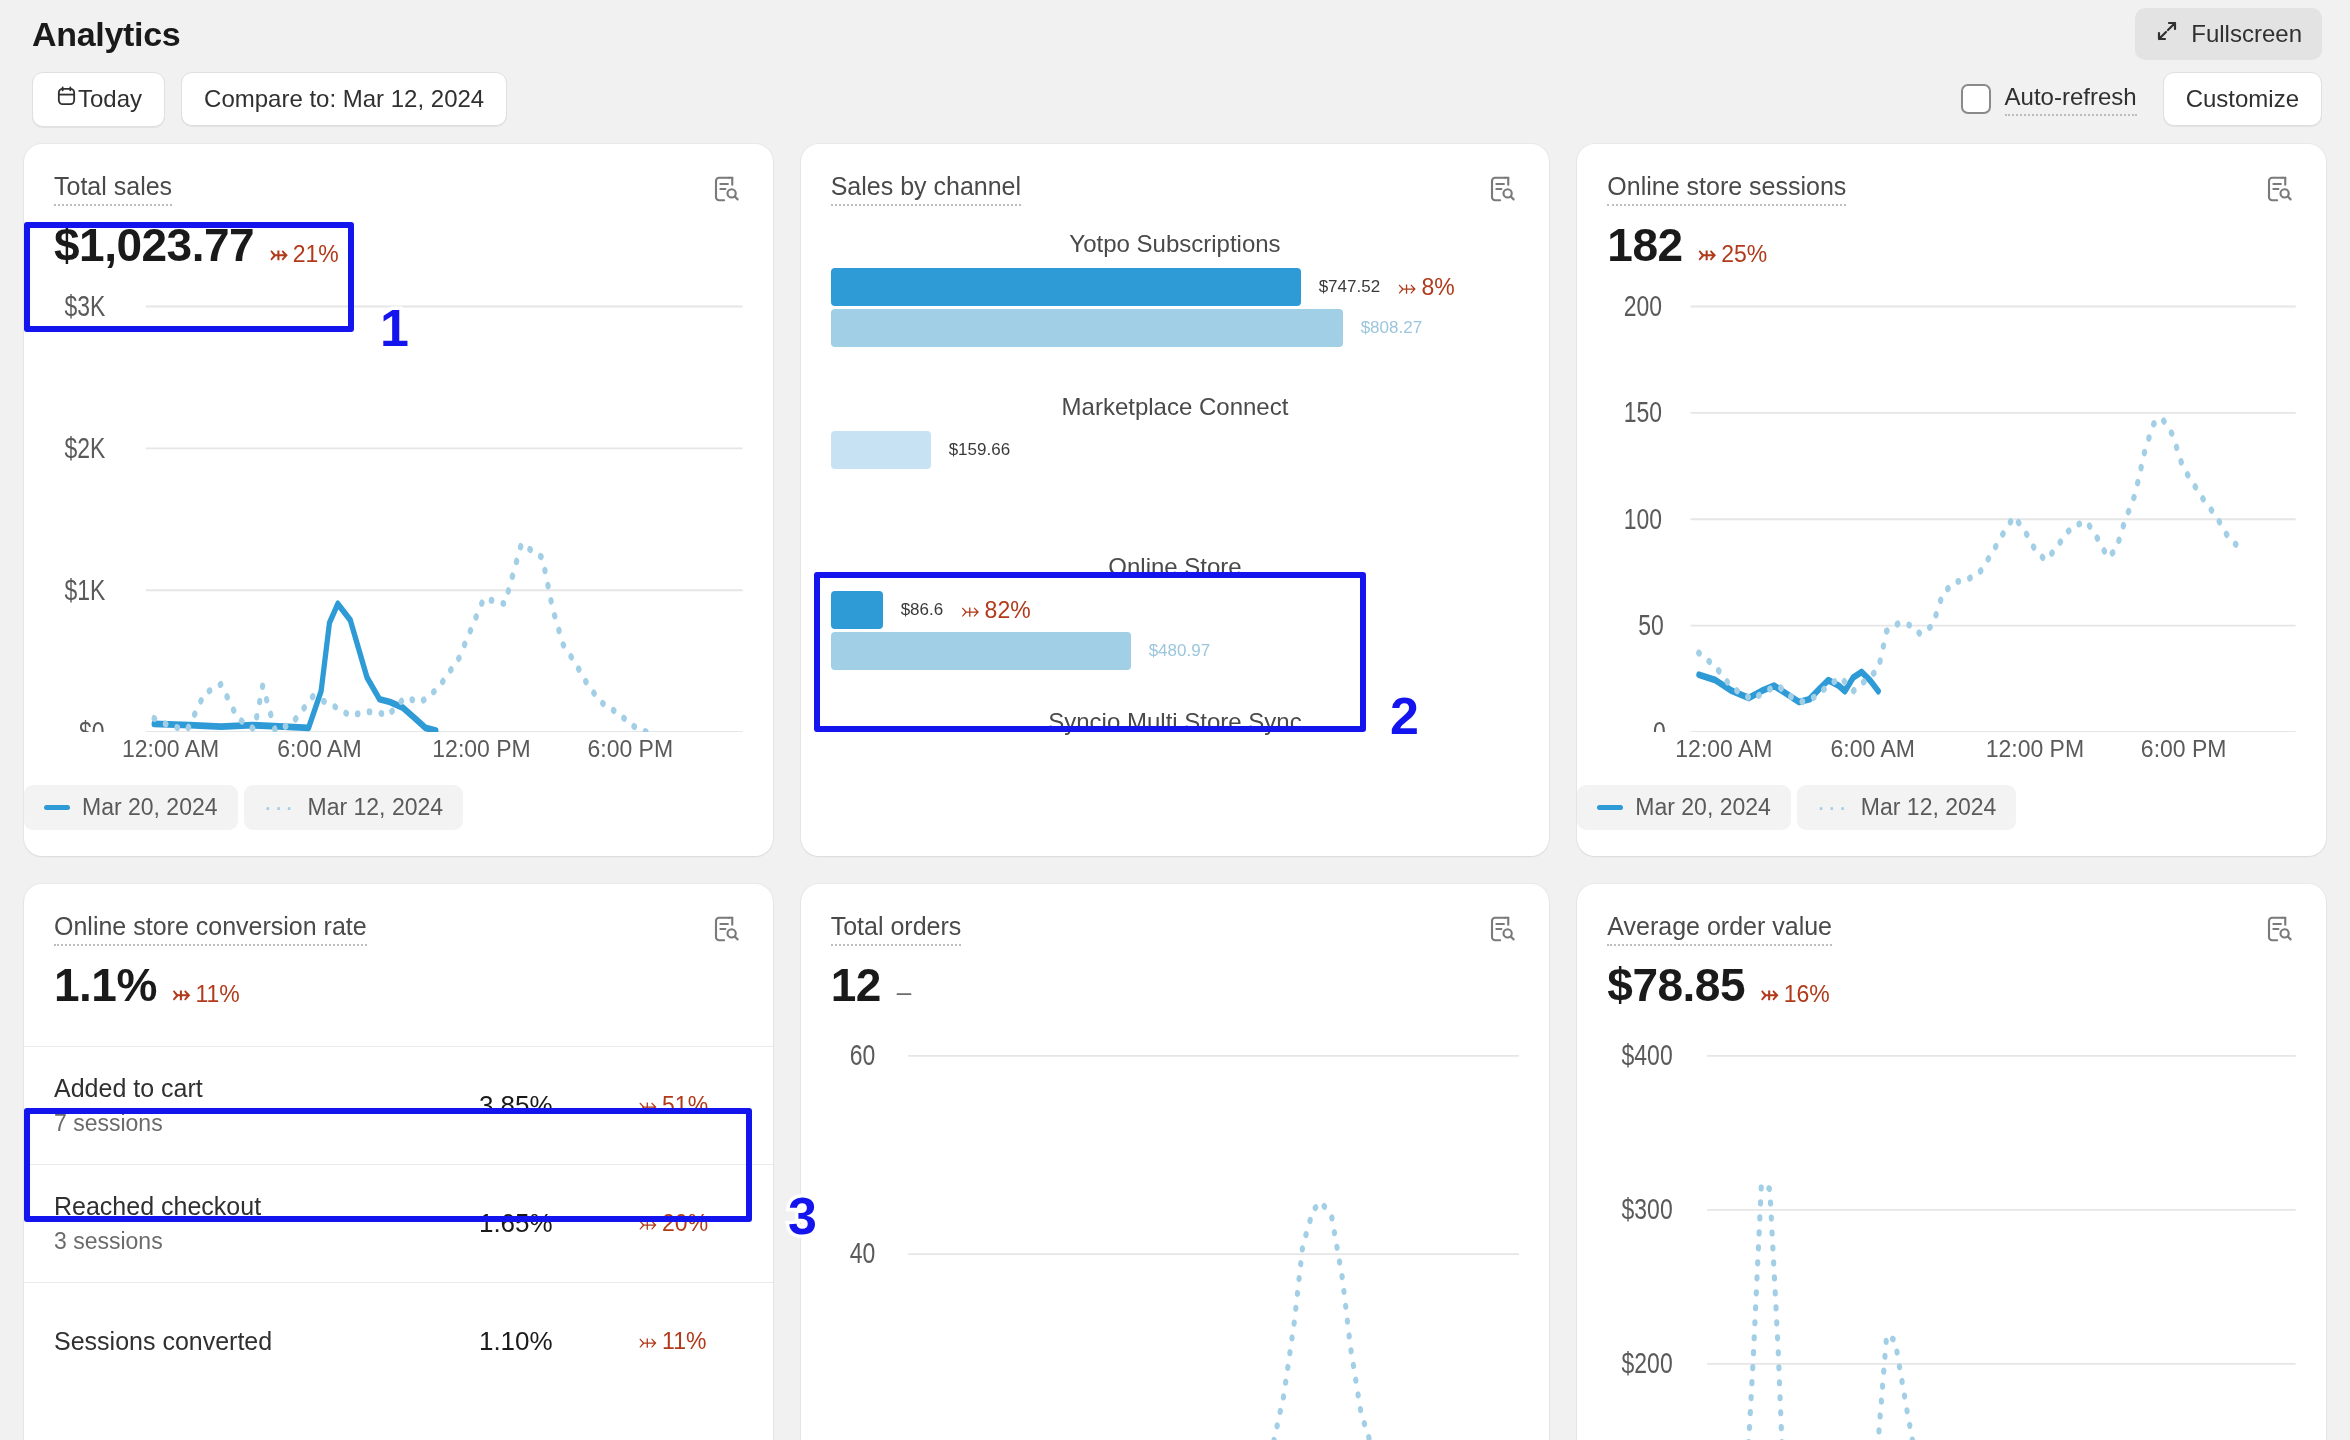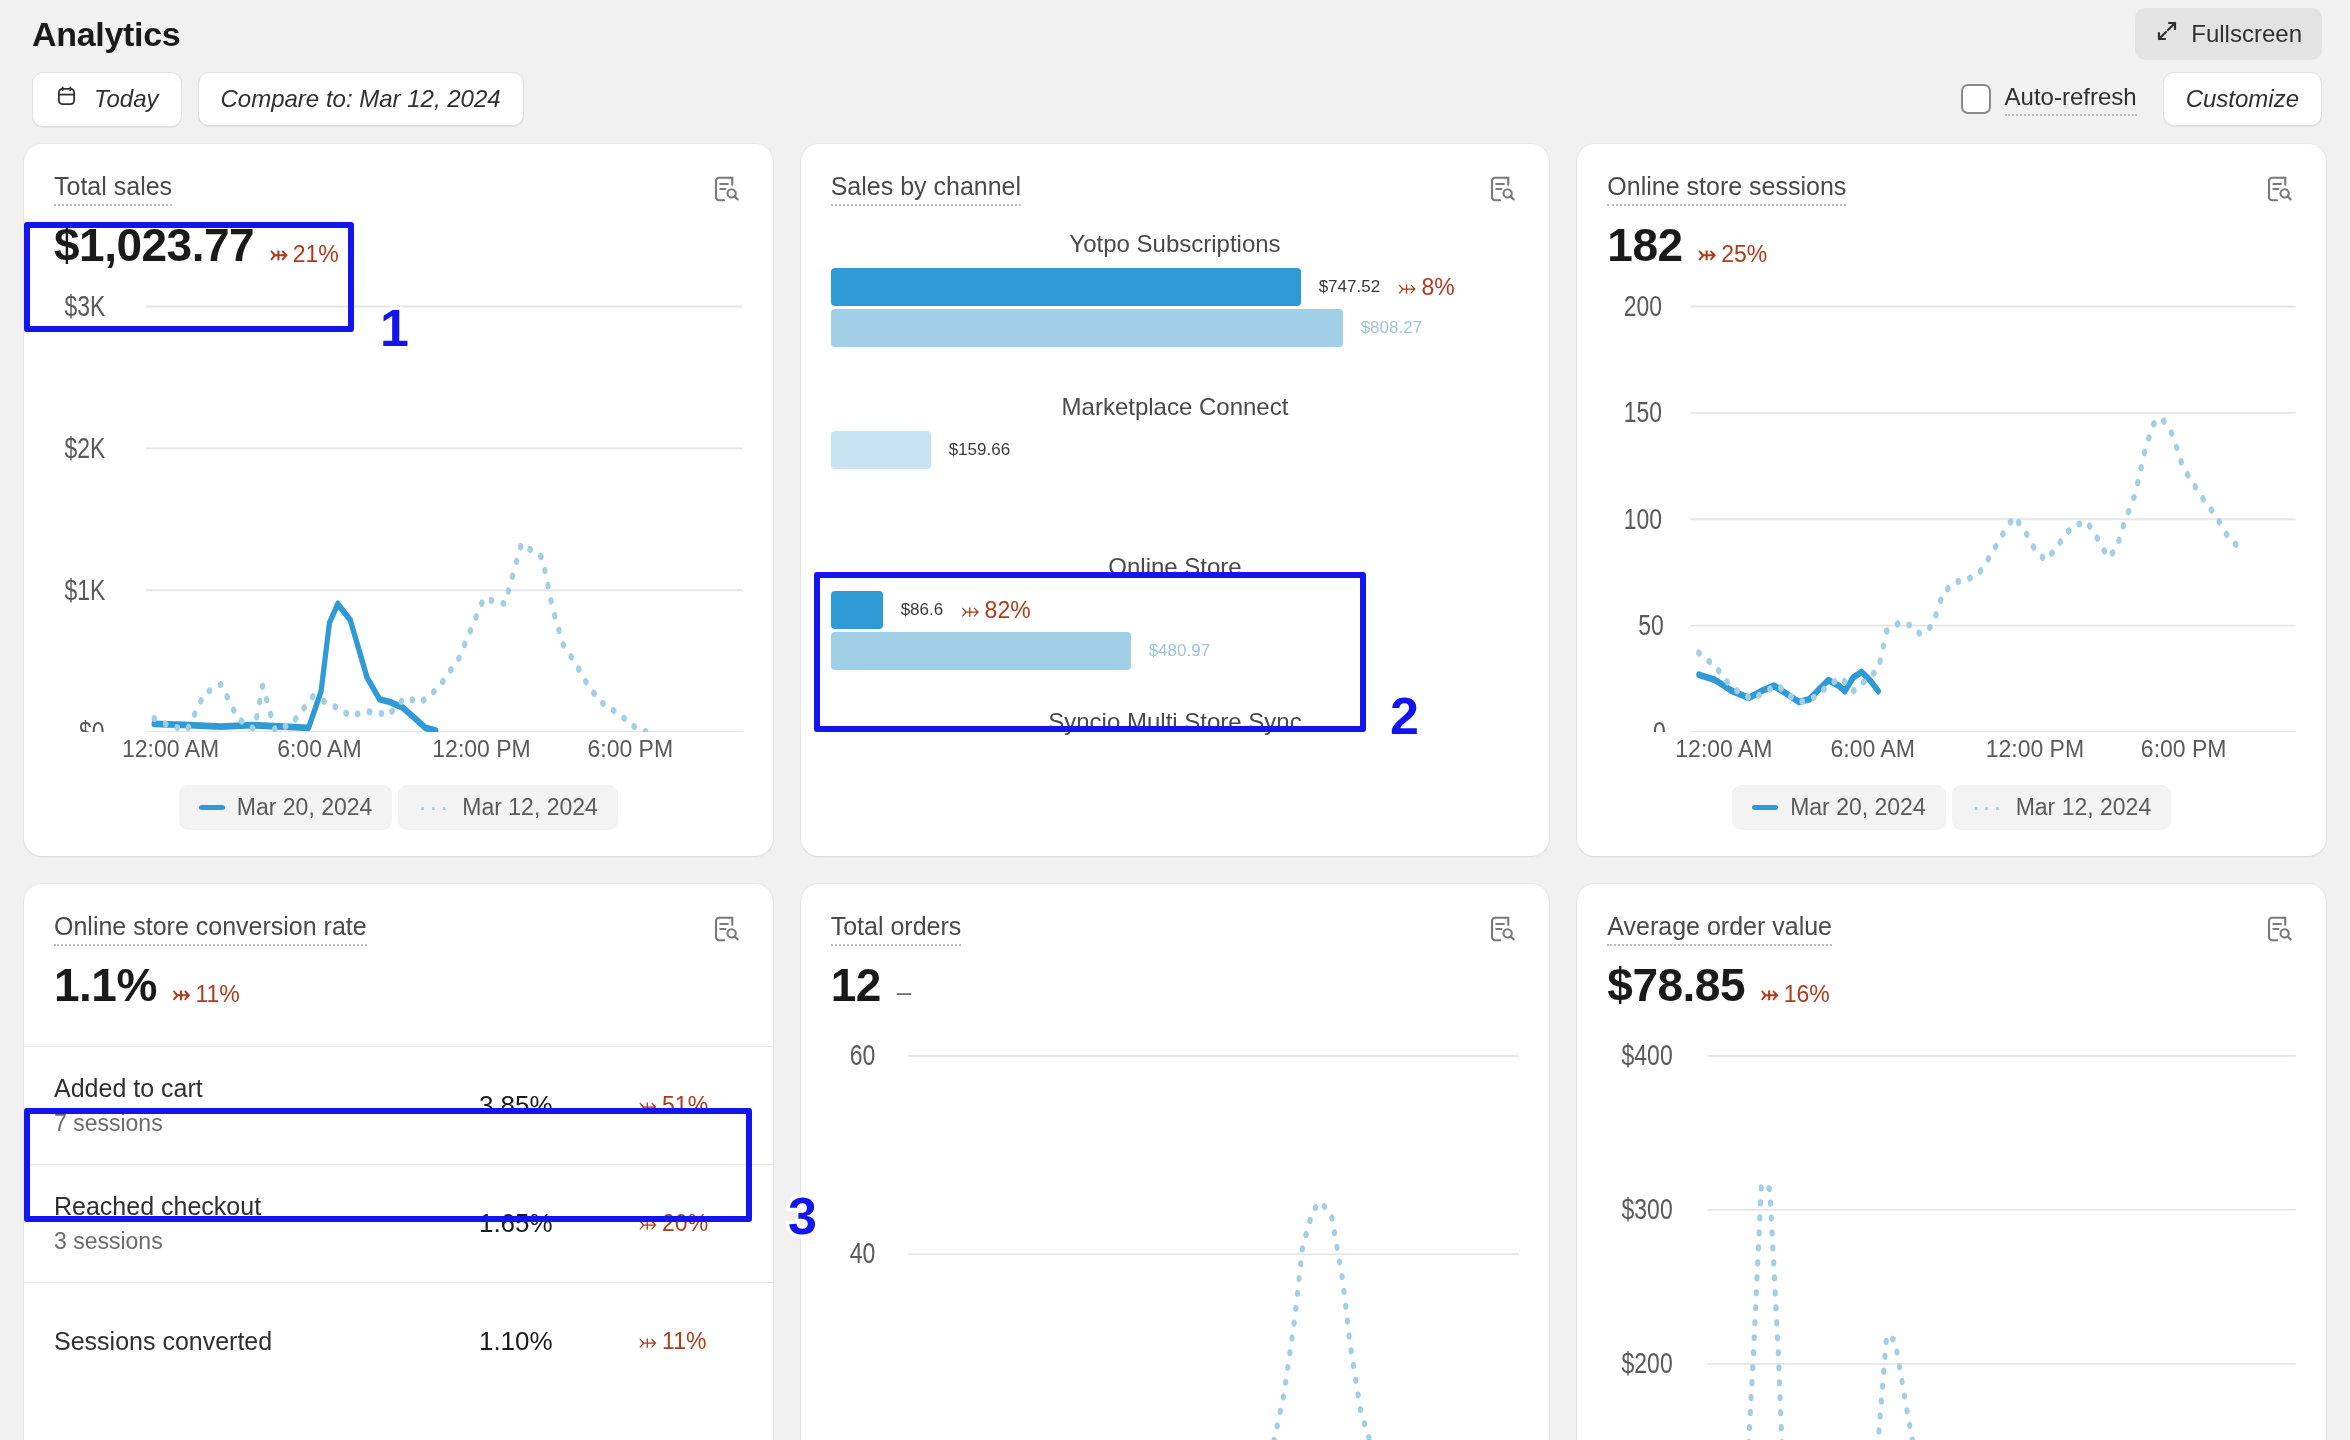--- a/index.html
+++ b/index.html
@@ -19,26 +19,25 @@
     display: flex; align-items: center; gap: 12px;
     background: #E3E3E3; border: none; border-radius: 10px;
     padding: 11px 20px; font-size: 24px; color: #303030; cursor: pointer;
     font-family: "Liberation Sans", sans-serif;
   }
 
   
   .filterbar { display: flex; align-items: center; justify-content: space-between; height: 74px; padding: 0 4px 0 8px; }
   .filters-left { display: flex; align-items: center; gap: 16px; }
   .pill {
-    display: flex; align-items: center; gap: 16px;
+    display: flex; align-items: center; gap: 0;
     background: #FFFFFF; border: 1px solid #E0E0E0;
     border-radius: 11px; padding: 12px 22px; font-size: 24px; color: #303030;
     box-shadow: 0 1px 0 rgba(0,0,0,0.06); cursor: pointer; white-space: nowrap;
     font-family: "Liberation Sans", sans-serif;
-    font-style: italic;
   }
   .filters-right { display: flex; align-items: center; gap: 26px; }
   .autorefresh { display: flex; align-items: center; gap: 14px; font-size: 24px; color: #303030; cursor: pointer; }
   .checkbox { width: 30px; height: 30px; border: 2px solid #8A8A8A; border-radius: 7px; background: #fff; }
   .dotted-underline { border-bottom: 2.5px dotted #BDBDBD; padding-bottom: 3px; }
 
   
   .grid {
     display: grid;
     grid-template-columns: repeat(3, 1fr);
@@ -60,21 +59,21 @@
   .delta { font-size: 23px; color: #B03A1A; display: flex; align-items: center; gap: 5px; white-space: nowrap; }
   .delta .arr { font-size: 22px; font-weight: bold; line-height: 1; }
   .delta-flat { color: #6b6b6b; font-size: 26px; }
 
   
   .chart-wrap { flex: 1; position: relative; padding: 10px 30px 0 30px; }
   .chart-svg { width: 100%; height: 100%; display: block; }
   .ax-label { font-size: 22px; fill: #5a5a5a; font-family: "Liberation Sans", sans-serif; }
   .xlabels { display: flex; padding: 4px 30px 0 98px; gap: 0; }
   .xlabels span { font-size: 23px; color: #5a5a5a; width: 170px; }
-  .legend { display: flex; justify-content: center; gap: 6px; padding: 22px 0 26px 0; }
+  .legend { display: flex; justify-content: flex-start; gap: 6px; padding: 22px 0 26px 0; }
   .legend-item {
     display: flex; align-items: center; gap: 12px;
     background: #F3F3F3; border-radius: 9px; padding: 9px 20px;
     font-size: 23px; color: #5a5a5a; cursor: pointer;
   }
   .lg-solid { width: 26px; height: 5px; border-radius: 3px; background: #2E9BD6; }
   .lg-dot { letter-spacing: 2px; color: #A3CFE6; font-size: 26px; line-height: 0.6; }
 
   
   .channels { padding: 14px 30px 0 30px; display: flex; flex-direction: column; text-align: center; }

